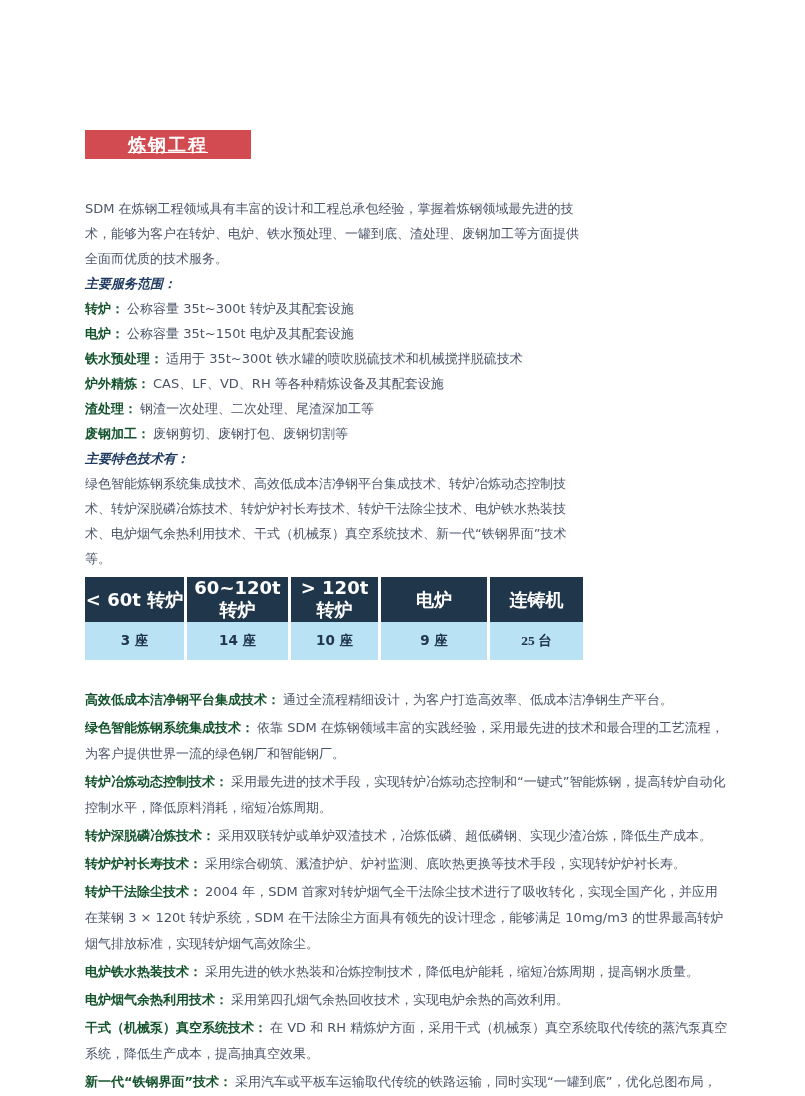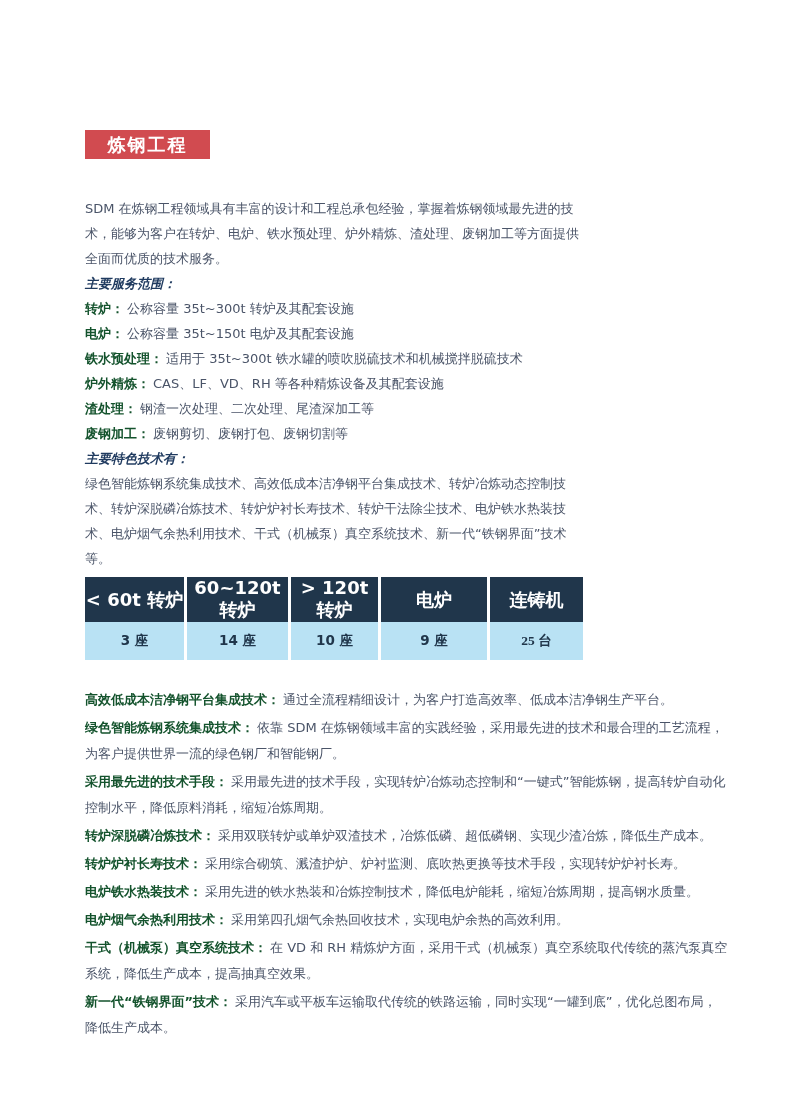--- a/index.html
+++ b/index.html
@@ -11,26 +11,27 @@
     overflow: hidden;
   }
   .page {
     width: 805px; height: 1096px;
     padding: 130px 78px 0 85px;
     overflow: hidden;
     background: #ffffff;
   }
   .badge {
     display: inline-block;
-    width: 125px; height: 29px; line-height: 29px;
+    width: 166px; height: 29px; line-height: 29px;
     background: #d14b50;
     color: #ffffff;
     font-size: 18px; font-weight: bold;
     text-align: center;
     letter-spacing: 2px;
+    text-decoration: underline;
   }
   .top-col {
     width: 500px;
     margin-top: 37px;
     font-size: 13px;
     line-height: 25px;
     text-align: left;
   }
   .top-col p { margin: 0; }
   .bold-head {
@@ -84,21 +85,21 @@
   .bottom-col p { margin: 0 0 2px 0; }
 </style>
 </head>
 <body>
 
 <div class="page">
 
   <div class="badge">炼钢工程</div>
 
   <div class="top-col">
-    <p>SDM 在炼钢工程领域具有丰富的设计和工程总承包经验，掌握着炼钢领域最先进的技术，能够为客户在转炉、电炉、铁水预处理、炉外精炼、渣处理、废钢加工等方面提供全面而优质的技术服务。</p>
+    <p>SDM 在炼钢工程领域具有丰富的设计和工程总承包经验，掌握着炼钢领域最先进的技术，能够为客户在转炉、电炉、铁水预处理、一罐到底、渣处理、废钢加工等方面提供全面而优质的技术服务。</p>
 
     <p class="bold-head">主要服务范围：</p>
 
     <p><span class="item-label">转炉：</span><span>公称容量 35t~300t 转炉及其配套设施</span></p>
     <p><span class="item-label">电炉：</span><span>公称容量 35t~150t 电炉及其配套设施</span></p>
     <p><span class="item-label">铁水预处理：</span><span>适用于 35t~300t 铁水罐的喷吹脱硫技术和机械搅拌脱硫技术</span></p>
     <p><span class="item-label">炉外精炼：</span><span>CAS、LF、VD、RH 等各种精炼设备及其配套设施</span></p>
     <p><span class="item-label">渣处理：</span><span>钢渣一次处理、二次处理、尾渣深加工等</span></p>
     <p><span class="item-label">废钢加工：</span><span>废钢剪切、废钢打包、废钢切割等</span></p>
 
@@ -123,22 +124,23 @@
         <td class="col-3">10 座</td>
         <td class="col-4">9 座</td>
         <td class="col-5">25 台</td>
       </tr>
     </tbody>
   </table>
 
   <div class="bottom-col">
     <p><span class="item-label">高效低成本洁净钢平台集成技术：</span><span>通过全流程精细设计，为客户打造高效率、低成本洁净钢生产平台。</span></p>
     <p><span class="item-label">绿色智能炼钢系统集成技术：</span><span>依靠 SDM 在炼钢领域丰富的实践经验，采用最先进的技术和最合理的工艺流程，为客户提供世界一流的绿色钢厂和智能钢厂。</span></p>
-    <p><span class="item-label">采用最先进的技术手段：</span><span>采用最先进的技术手段，实现转炉冶炼动态控制和“一键式”智能炼钢，提高转炉自动化控制水平，降低原料消耗，缩短冶炼周期。</span></p>
+    <p><span class="item-label">转炉冶炼动态控制技术：</span><span>采用最先进的技术手段，实现转炉冶炼动态控制和“一键式”智能炼钢，提高转炉自动化控制水平，降低原料消耗，缩短冶炼周期。</span></p>
     <p><span class="item-label">转炉深脱磷冶炼技术：</span><span>采用双联转炉或单炉双渣技术，冶炼低磷、超低磷钢、实现少渣冶炼，降低生产成本。</span></p>
     <p><span class="item-label">转炉炉衬长寿技术：</span><span>采用综合砌筑、溅渣护炉、炉衬监测、底吹热更换等技术手段，实现转炉炉衬长寿。</span></p>
+    <p><span class="item-label">转炉干法除尘技术：</span><span>2004 年，SDM 首家对转炉烟气全干法除尘技术进行了吸收转化，实现全国产化，并应用在莱钢 3 × 120t 转炉系统，SDM 在干法除尘方面具有领先的设计理念，能够满足 10mg/m3 的世界最高转炉烟气排放标准，实现转炉烟气高效除尘。</span></p>
     <p><span class="item-label">电炉铁水热装技术：</span><span>采用先进的铁水热装和冶炼控制技术，降低电炉能耗，缩短冶炼周期，提高钢水质量。</span></p>
     <p><span class="item-label">电炉烟气余热利用技术：</span><span>采用第四孔烟气余热回收技术，实现电炉余热的高效利用。</span></p>
     <p><span class="item-label">干式（机械泵）真空系统技术：</span><span>在 VD 和 RH 精炼炉方面，采用干式（机械泵）真空系统取代传统的蒸汽泵真空系统，降低生产成本，提高抽真空效果。</span></p>
     <p><span class="item-label">新一代“铁钢界面”技术：</span><span>采用汽车或平板车运输取代传统的铁路运输，同时实现“一罐到底”，优化总图布局，降低生产成本。</span></p>
   </div>
 
 </div>
 
 </body></html>

